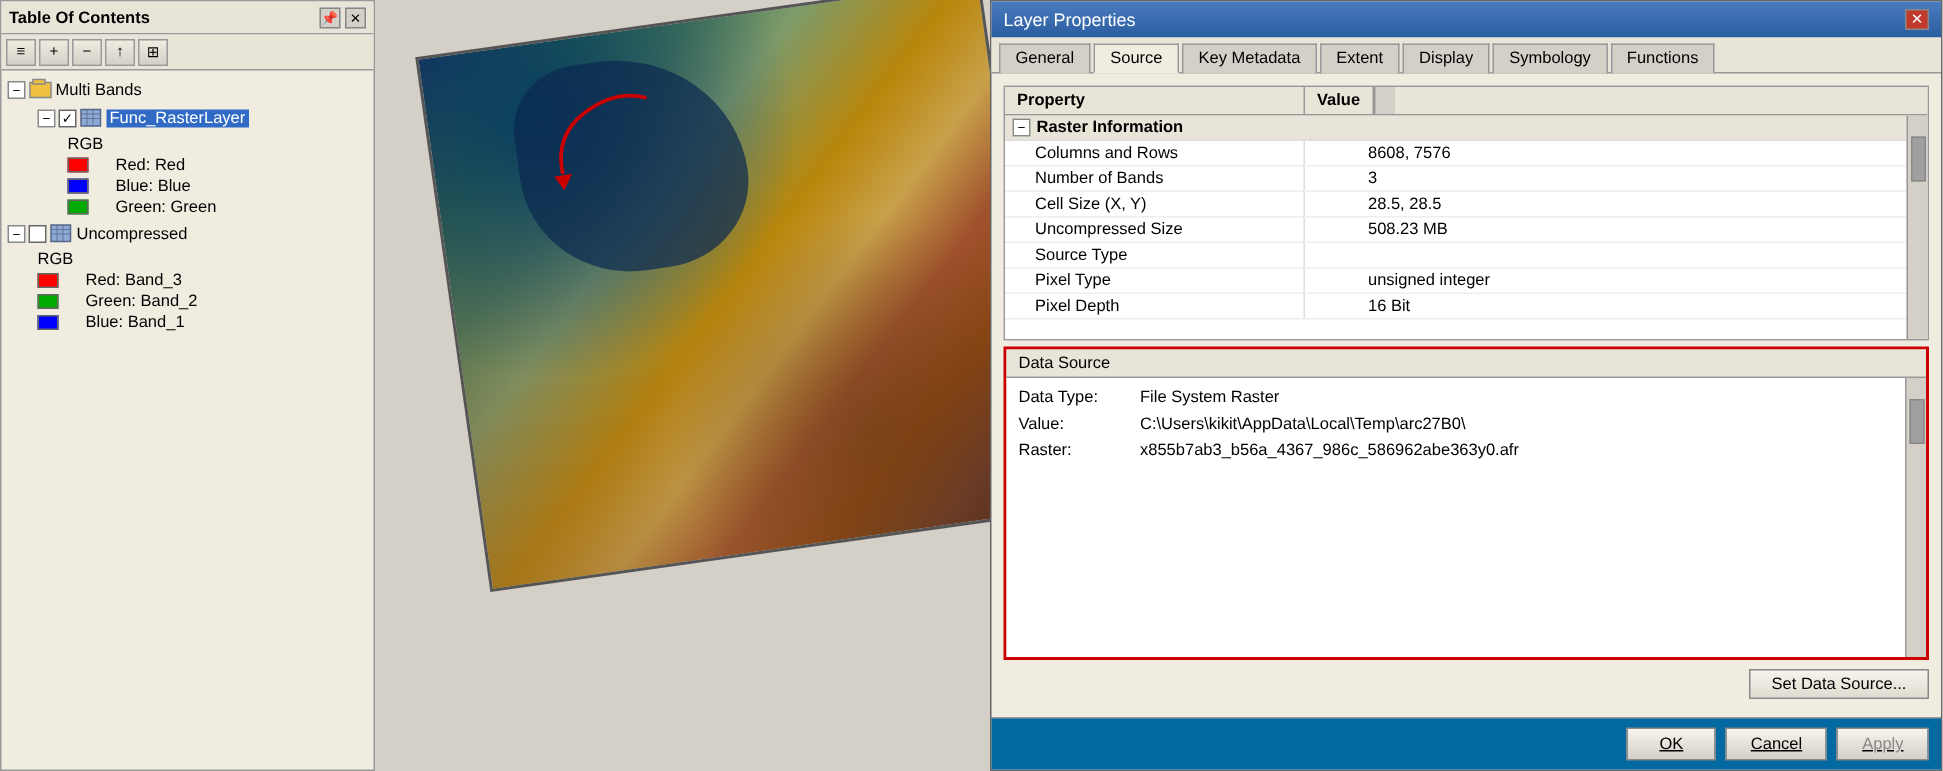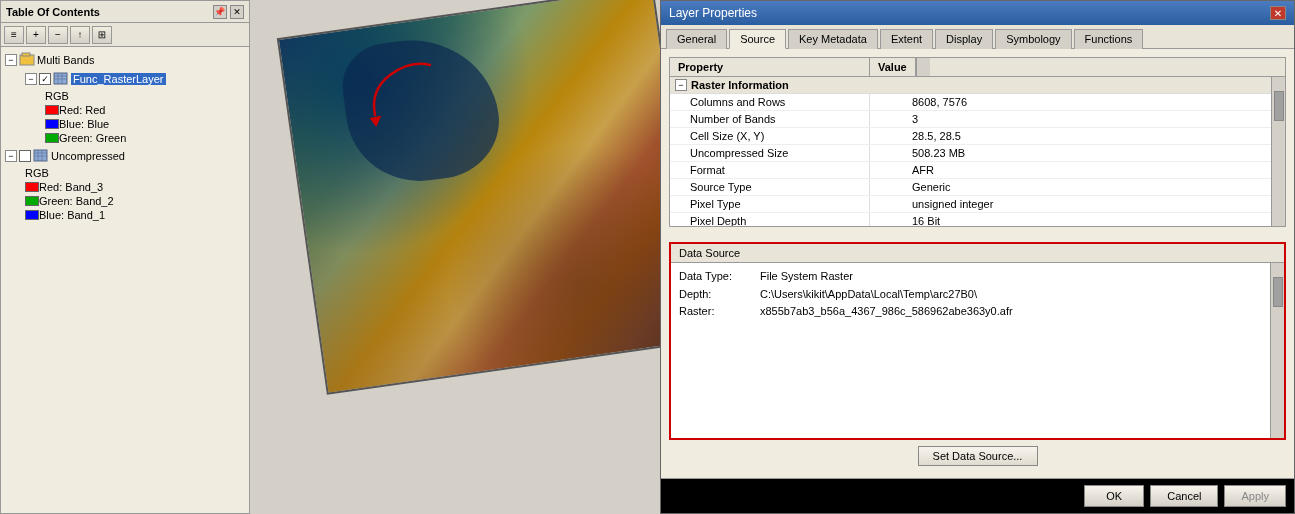--- a/index.html
+++ b/index.html
@@ -129,21 +129,21 @@
       margin-top: 1px;
     }
     .toc-sub-label {
       font-size: 11px;
       color: #000;
       padding: 1px 0;
     }
     .toc-band-item {
       display: flex;
       align-items: center;
-      gap: 0;
+      gap: 18px;
       padding: 1px 0;
     }
     .band-color {
       width: 14px;
       height: 10px;
       border: 1px solid #666;
       flex-shrink: 0;
     }
     .band-label {
       font-size: 11px;
@@ -342,21 +342,21 @@
     .scrollbar-thumb {
       width: 10px;
       background: #a0a0a0;
       border: 1px solid #888;
       height: 30px;
       margin-top: 14px;
     }
 
     
     .data-source-section {
-      margin-top: 15px;
+      margin-top: 4px;
       border: 2px solid #cc0000;
       flex: 1;
       display: flex;
       flex-direction: column;
       min-height: 0;
       justify-content: center;
     }
     .data-source-label {
       background: #e8e4d8;
       padding: 3px 8px;
@@ -405,42 +405,43 @@
       width: 10px;
       height: 30px;
       background: #a0a0a0;
       border: 1px solid #888;
       margin: 14px 2px;
     }
 
     
     .set-data-source-row {
       display: flex;
-      justify-content: center;
+      justify-content: flex-end;
       padding: 6px 0 4px;
       flex-shrink: 0;
     }
     .set-data-source-btn {
       padding: 3px 12px;
       font-size: 11px;
       background: linear-gradient(to bottom, #f8f4ec, #e0dbd0);
       border: 1px solid #888;
       cursor: pointer;
       min-width: 120px;
     }
 
     
     .dialog-footer {
       display: flex;
       justify-content: flex-end;
       gap: 6px;
       padding: 6px 8px;
       border-top: 1px solid #999;
-      background: #000000;
-      flex-shrink: 0;
+      background: #0369a1;
+      flex-shrink: 0;
+      text-decoration: underline;
     }
     .footer-btn {
       padding: 4px 16px;
       font-size: 11px;
       background: linear-gradient(to bottom, #f8f4ec, #d4d0c8);
       border: 1px solid #888;
       cursor: pointer;
       min-width: 60px;
     }
     .footer-btn.disabled {
@@ -604,26 +605,21 @@
             </div>
             <div class="props-row">
               <div class="props-key">Cell Size (X, Y)</div>
               <div class="props-value">28.5, 28.5</div>
             </div>
             <div class="props-row">
               <div class="props-key">Uncompressed Size</div>
               <div class="props-value">508.23 MB</div>
             </div>
             <div class="props-row">
-              <div class="props-key">Format</div>
-              <div class="props-value">AFR</div>
-            </div>
-            <div class="props-row">
               <div class="props-key">Source Type</div>
-              <div class="props-value">Generic</div>
             </div>
             <div class="props-row">
               <div class="props-key">Pixel Type</div>
               <div class="props-value">unsigned integer</div>
             </div>
             <div class="props-row">
               <div class="props-key">Pixel Depth</div>
               <div class="props-value">16 Bit</div>
             </div>
           </div>
@@ -635,21 +631,21 @@
 
       <div class="data-source-section">
         <div class="data-source-label">Data Source</div>
         <div class="data-source-content">
           <div class="data-source-text">
             <div class="ds-line">
               <span class="ds-key">Data Type:</span>
               <span class="ds-val">File System Raster</span>
             </div>
             <div class="ds-line">
-              <span class="ds-key">Depth:</span>
+              <span class="ds-key">Value:</span>
               <span class="ds-val">C:\Users\kikit\AppData\Local\Temp\arc27B0\</span>
             </div>
             <div class="ds-line">
               <span class="ds-key">Raster:</span>
               <span class="ds-val">x855b7ab3_b56a_4367_986c_586962abe363y0.afr</span>
             </div>
           </div>
           <div class="data-source-scrollbar">
             <div class="data-source-scrollbar-thumb"></div>
           </div>

